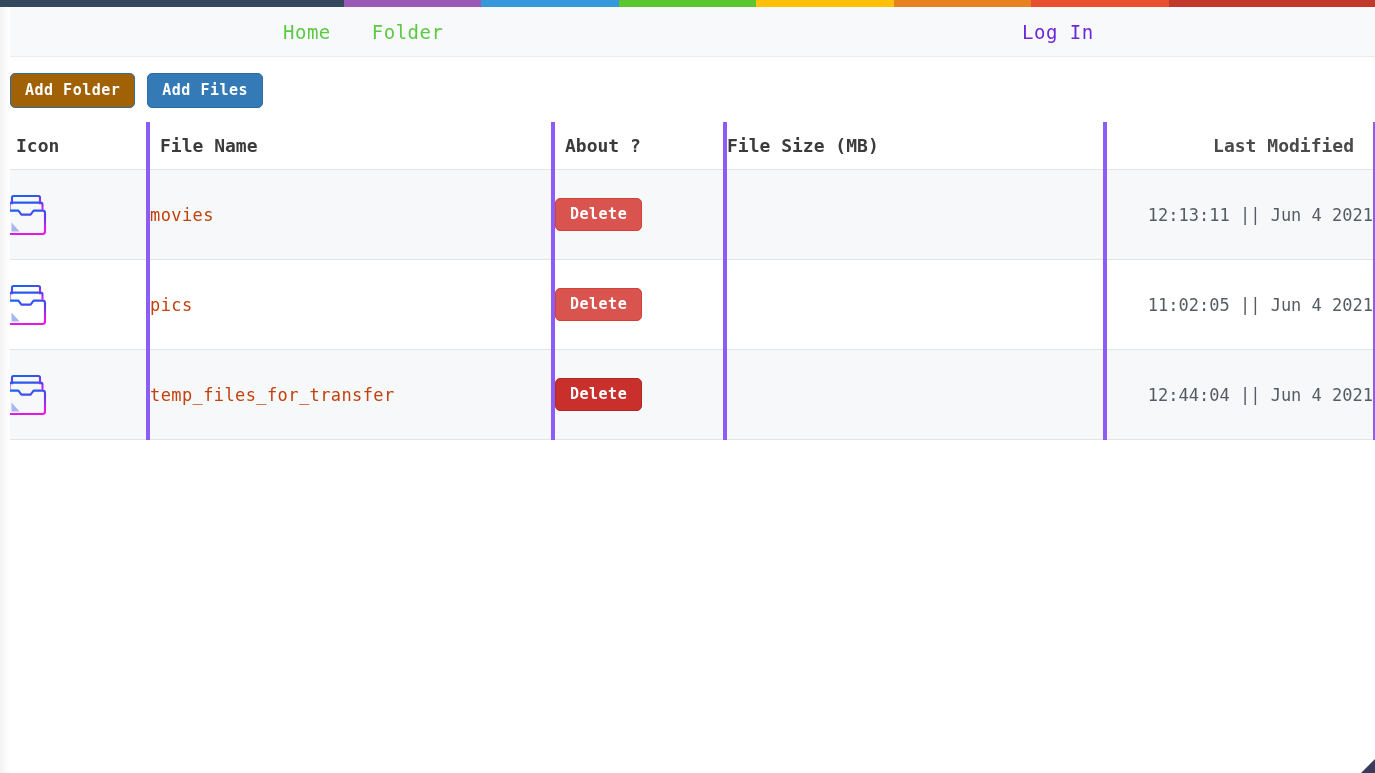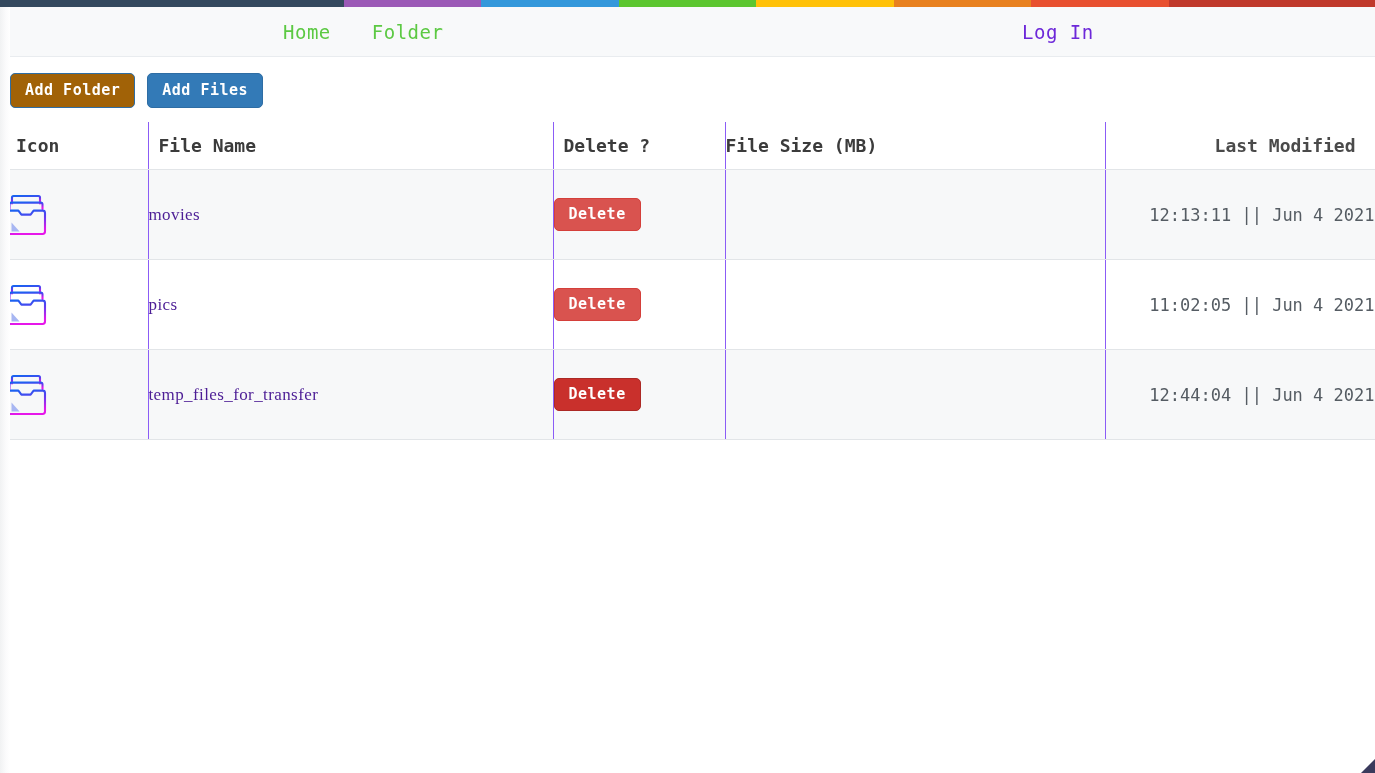--- a/index.html
+++ b/index.html
@@ -91,21 +91,21 @@
   table.filetable {
     width: 1375px;
     border-collapse: collapse;
     table-layout: fixed;
     font-family: "DejaVu Sans Mono", "Liberation Mono", monospace;
   }
   table.filetable th,
   table.filetable td {
     border-top: 1px solid #e2e5e8;
     border-bottom: 1px solid #e2e5e8;
-    border-right: 1px solid #8b5cf6;
+    border-right: 4px solid #8b5cf6;
     padding: 0;
     box-sizing: border-box;
   }
   table.filetable th {
     font-size: 18px;
     font-weight: bold;
     color: #3b3b3b;
     text-align: left;
     height: 48px;
     vertical-align: middle;
@@ -138,26 +138,25 @@
   td.cell-size { padding-left: 15px; }
   td.cell-mod {
     text-align: right;
     padding-right: 19px;
     color: #555c63;
     font-size: 17px;
     white-space: nowrap;
   }
 
   .file-link {
-    color: #4c1d95;
+    color: #c2410c;
     text-decoration: none;
     font-size: 17px;
     cursor: pointer;
     letter-spacing: 0.4px;
-    font-family: Liberation Serif, serif;
   }
 
   .btn-delete {
     font-family: "DejaVu Sans Mono", "Liberation Mono", monospace;
     font-size: 15px;
     font-weight: bold;
     color: #ffffff;
     background: #d9534f;
     border: 1px solid #d43f3a;
     border-radius: 5px;
@@ -231,21 +230,21 @@
         <col class="col-icon">
           <col class="col-name">
           <col class="col-delete">
           <col class="col-size">
           <col class="col-mod">
       </colgroup>
       <thead>
         <tr>
           <th class="th-icon">Icon</th>
           <th class="th-name">File Name</th>
-          <th class="th-delete">Delete ?</th>
+          <th class="th-delete">About ?</th>
           <th class="th-size">File Size (MB)</th>
           <th class="th-mod">Last Modified</th>
         </tr>
       </thead>
       <tbody id="file-rows">
   <tr class="row-odd">
     <td class="cell-icon">
       <span class="icon-holder">
         <svg class="folder-icon" viewBox="0 0 52 52" aria-hidden="true">
           <defs>

